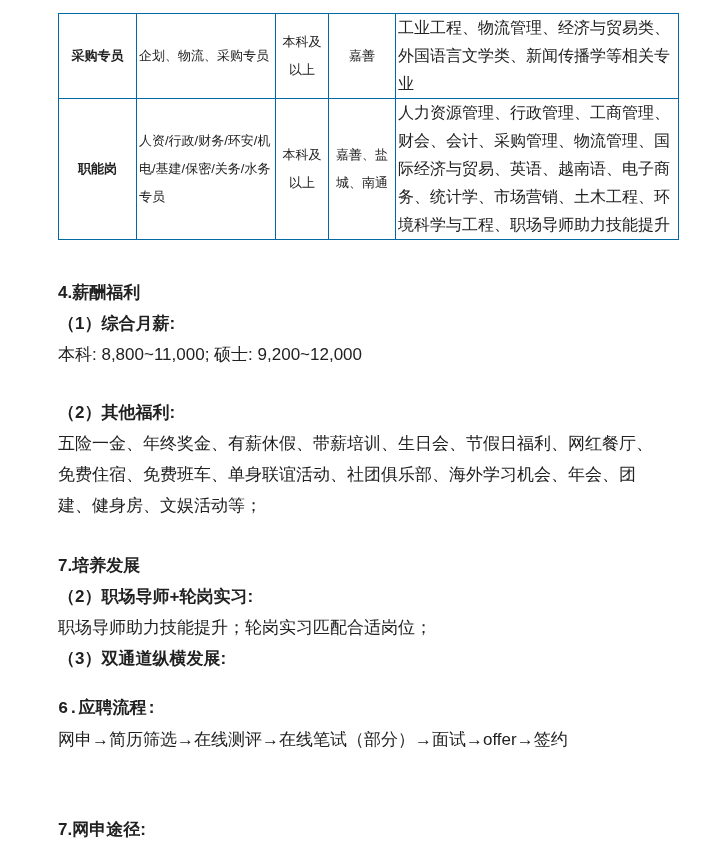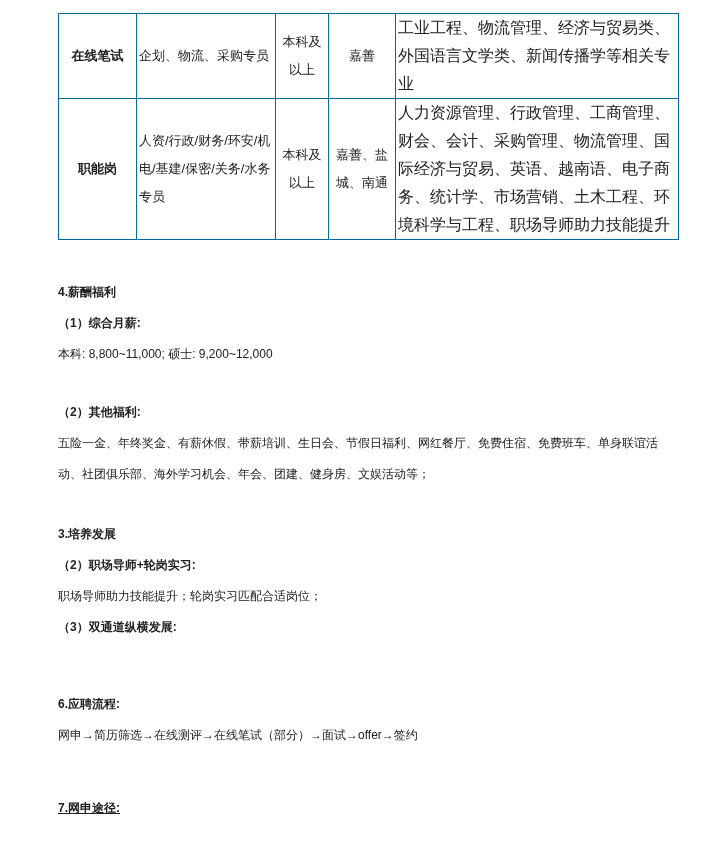--- a/index.html
+++ b/index.html
@@ -34,37 +34,37 @@
   td.c-maj{width:278px;text-align:left;font-size:16px;padding:0 8px;}
   tr.r1 td{height:68px;}
   tr.r2 td{height:114px;}
   
   .doc-body{
     margin:37px 56px 0 58px;
   }
   .doc-body p{
     margin:0;
     line-height:31px;
-    font-size:12px;
+    font-size:17px;
   }
   p.h{font-weight:bold;}
   p.gap-item{margin-top:27px;}
   p.gap-sec5{margin-top:29px;}
-  p.gap-sec6{margin-top:46px;}
-  p.gap-sec7{margin-top:42px;text-decoration:underline;}
+  p.gap-sec6{margin-top:19px;font-family:Liberation Mono, monospace;}
+  p.gap-sec7{margin-top:59px;}
 </style>
 </head>
 <body>
 
 <div class="page">
 
   <table class="recruit">
     <tbody>
       <tr class="r1">
-        <td class="c-cat">在线笔试</td>
+        <td class="c-cat">采购专员</td>
         <td class="c-pos">企划、物流、采购专员</td>
         <td class="c-edu">本科及
 以上</td>
         <td class="c-loc">嘉善</td>
         <td class="c-maj">工业工程、物流管理、经济与贸易类、外国语言文学类、新闻传播学等相关专业</td>
       </tr>
       <tr class="r2">
         <td class="c-cat">职能岗</td>
         <td class="c-pos">人资/行政/财务/环安/机电/基建/保密/关务/水务专员</td>
         <td class="c-edu">本科及
@@ -78,21 +78,21 @@
 
   <div class="doc-body">
 
     <p class="h">4.薪酬福利</p>
     <p class="h">（1）综合月薪:</p>
     <p class="t">本科: 8,800~11,000; 硕士: 9,200~12,000</p>
 
     <p class="h gap-item">（2）其他福利:</p>
     <p class="t">五险一金、年终奖金、有薪休假、带薪培训、生日会、节假日福利、网红餐厅、免费住宿、免费班车、单身联谊活动、社团俱乐部、海外学习机会、年会、团建、健身房、文娱活动等；</p>
 
-    <p class="h gap-sec5">3.培养发展</p>
+    <p class="h gap-sec5">7.培养发展</p>
     <p class="h">（2）职场导师+轮岗实习:</p>
     <p class="t">职场导师助力技能提升；轮岗实习匹配合适岗位；</p>
     <p class="h">（3）双通道纵横发展:</p>
 
     <p class="h gap-sec6">6.应聘流程:</p>
     <p class="t">网申→简历筛选→在线测评→在线笔试（部分）→面试→offer→签约</p>
 
     <p class="h gap-sec7">7.网申途径:</p>
 
   </div>

